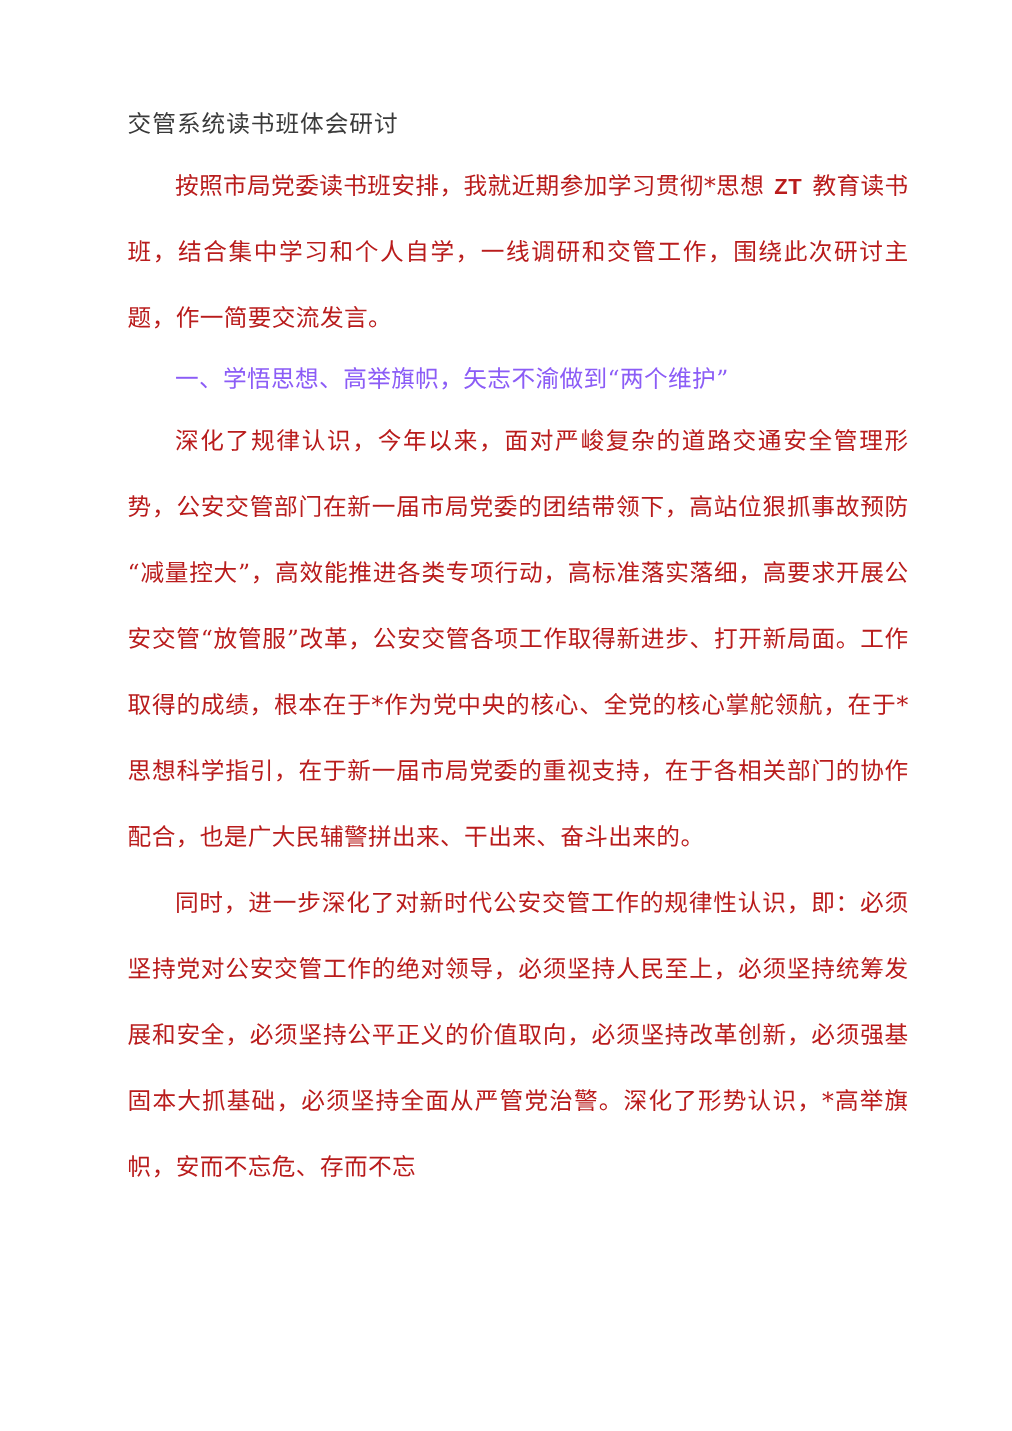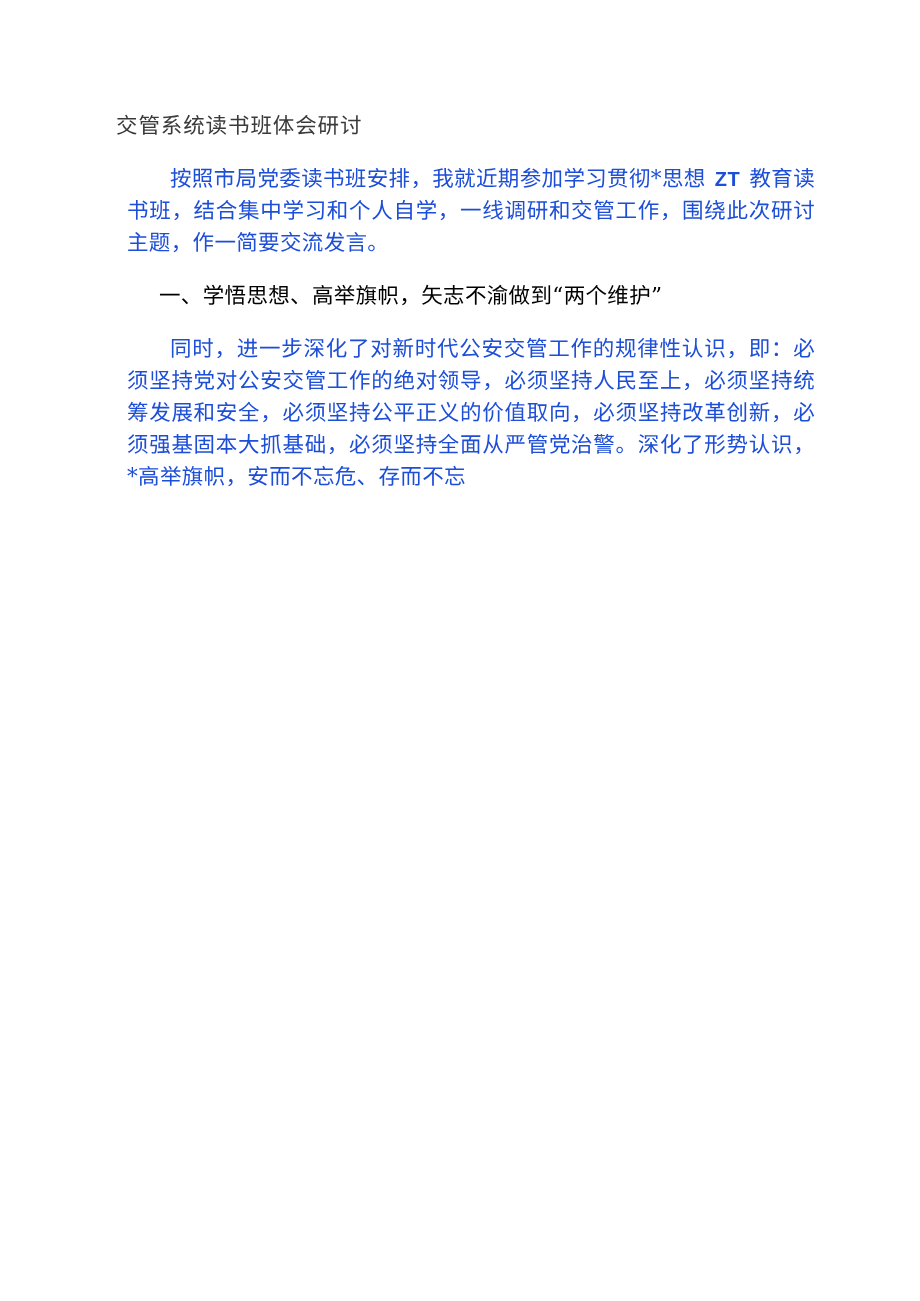--- a/index.html
+++ b/index.html
@@ -12,51 +12,51 @@
     position: relative;
     width: 920px;
     height: 1301px;
     background: #ffffff;
     overflow: hidden;
     box-sizing: border-box;
   }
   .doc-body {
     position: absolute;
     left: 116px;
-    top: 100px;
+    top: 88px;
     width: 710px;
   }
   .doc-title {
     font-family: "DejaVu Serif", "Liberation Serif", serif;
     font-size: 21.5px;
     line-height: 52px;
     color: #3a3a3a;
     letter-spacing: 0.9px;
     text-align: left;
     white-space: nowrap;
     font-weight: 400;
   }
   .para {
     font-family: "DejaVu Serif", "Liberation Serif", serif;
     font-size: 21.5px;
-    line-height: 32px;
-    color: #1d4ed8;
+    line-height: 60px;
+    color: #b91c1c;
     letter-spacing: 0.35px;
     text-align: justify;
     text-align-last: left;
     text-justify: inter-character;
     text-indent: 43px;
-    margin: 11px;
+    margin: 0;
     word-break: break-all;
   }
   .heading {
     font-family: "DejaVu Serif", "Liberation Serif", serif;
     font-size: 21.5px;
     line-height: 52px;
-    color: #000000;
+    color: #8b5cf6;
     letter-spacing: 0.35px;
     text-indent: 43px;
     margin: 0;
     white-space: nowrap;
     font-weight: 400;
   }
   .lat {
     font-family: "Liberation Sans", "DejaVu Sans", sans-serif;
     font-weight: 700;
     font-size: 20px;
@@ -70,17 +70,18 @@
 <div class="page">
   <div class="doc-body">
 
     <div class="doc-title">交管系统读书班体会研讨</div>
 
     <p class="para">按照市局党委读书班安排，我就近期参加学习贯彻*思想 <span class="lat">ZT</span> 教育读书班，结合集中学习和个人自学，一线调研和交管工作，围绕此次研讨主题，作一简要交流发言。</p>
 
     <p class="heading">一、学悟思想、高举旗帜，矢志不渝做到“两个维护”</p>
 
 
+    <p class="para">深化了规律认识，今年以来，面对严峻复杂的道路交通安全管理形势，公安交管部门在新一届市局党委的团结带领下，高站位狠抓事故预防“减量控大”，高效能推进各类专项行动，高标准落实落细，高要求开展公安交管“放管服”改革，公安交管各项工作取得新进步、打开新局面。工作取得的成绩，根本在于*作为党中央的核心、全党的核心掌舵领航，在于*思想科学指引，在于新一届市局党委的重视支持，在于各相关部门的协作配合，也是广大民辅警拼出来、干出来、奋斗出来的。</p>
 
     <p class="para">同时，进一步深化了对新时代公安交管工作的规律性认识，即：必须坚持党对公安交管工作的绝对领导，必须坚持人民至上，必须坚持统筹发展和安全，必须坚持公平正义的价值取向，必须坚持改革创新，必须强基固本大抓基础，必须坚持全面从严管党治警。深化了形势认识，*高举旗帜，安而不忘危、存而不忘</p>
 
   </div>
 </div>
 
 </body></html>

